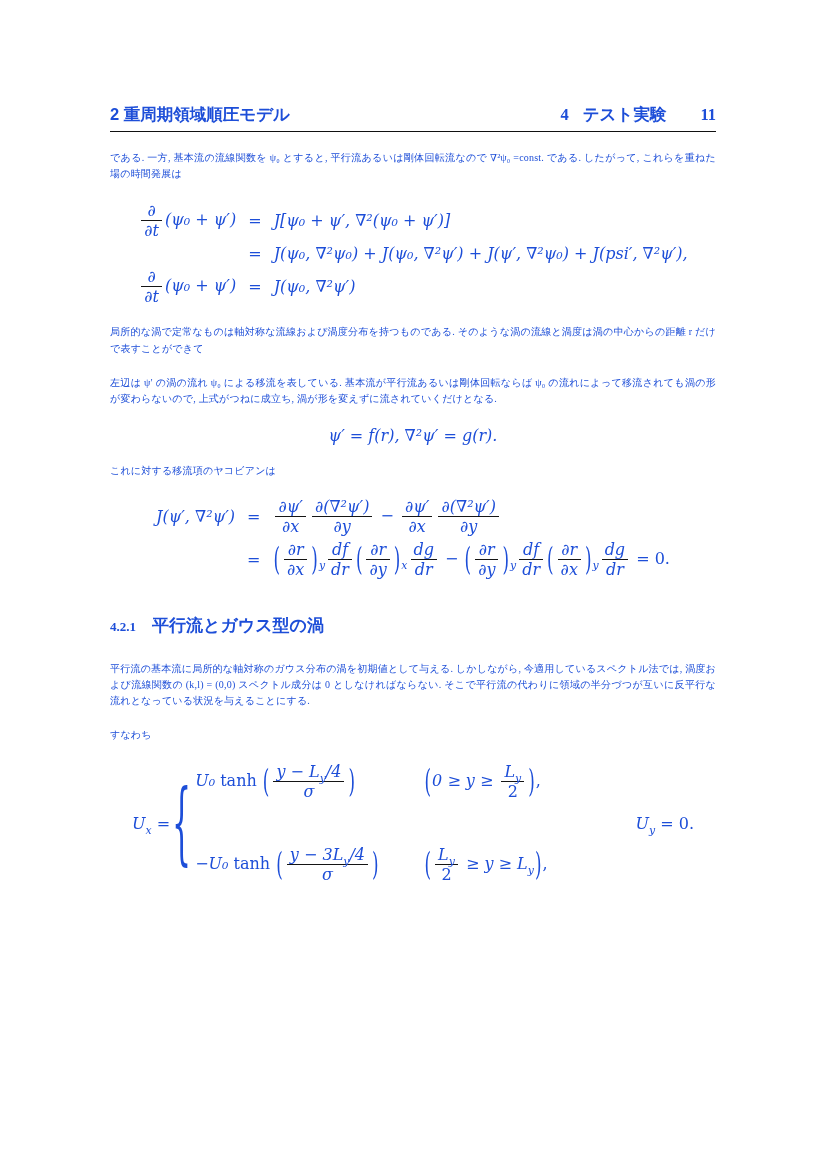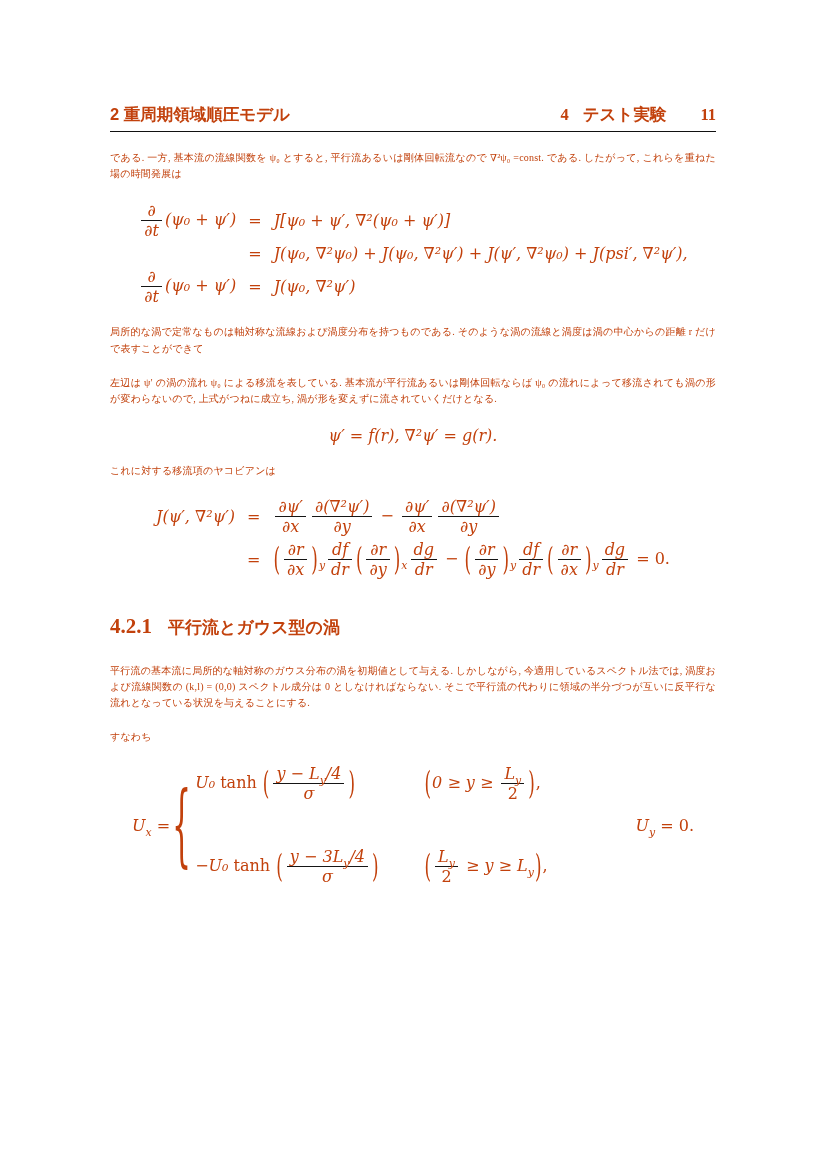--- a/index.html
+++ b/index.html
@@ -1,19 +1,19 @@
 <!DOCTYPE html>
 <html lang="ja"><head>
 <meta charset="utf-8">
 <style>
   html,body{margin:0;padding:0;background:#fff;}
   .page{
     position:relative;
     width:826px;height:937px;
-    background:#ffffff;color:#c2410c;
+    background:#ffffff;color:#1d4ed8;
     font-family:"Liberation Serif","DejaVu Serif",serif;
     overflow:hidden;box-sizing:border-box;
     padding:84px 110px 0 110px;
     border-radius:25px;
   }
   
   .hdr-row{display:flex;justify-content:space-between;align-items:baseline;
     font-weight:bold;font-size:16.5px;
     font-family:"Liberation Sans","DejaVu Sans",sans-serif;}
   .hdr-right{display:flex;align-items:baseline;}
@@ -22,21 +22,21 @@
   .hdr-page{margin-left:34px;margin-top:21px;}
   .rule{border:0;border-top:1.6px solid #111;margin:5px 0 0 0;height:0;}
   .footer{position:absolute;left:110px;right:110px;top:1051px;}
   .ftr-row{display:flex;justify-content:space-between;align-items:baseline;
     font-size:20px;padding-top:7px;text-decoration:underline;}
   
   p.para{font-size:10px;line-height:1.63;text-align:justify;
     margin:18px 0;letter-spacing:0.2px;}
   .subsec{font-family:"Liberation Sans","DejaVu Sans",sans-serif;
     font-weight:bold;font-size:17px;margin:34px 0 24px 0;}
-  .subsec .num-serif{margin-right:16px;font-size:21px;}
+  .subsec .num-serif{margin-right:16px;font-size:13px;}
   
   .math,.eqalign,.eqcenter,.eqcases{font-family:"DejaVu Serif",serif;font-size:16px;}
   .it{font-style:italic;}
   .rm{font-style:normal;}
   sub{font-style:italic;font-size:0.68em;vertical-align:-0.45em;line-height:0;}
   .frac{display:inline-block;vertical-align:middle;text-align:center;margin:0 3px;}
   .frac .num{display:block;border-bottom:1px solid #151515;padding:0 3px;line-height:1.2;}
   .frac .den{display:block;padding:0 3px;line-height:1.2;}
   .big{display:inline-block;font-style:normal;transform:scale(1,1.85);
     vertical-align:middle;font-size:1.05em;padding:0 1px;line-height:1;}

